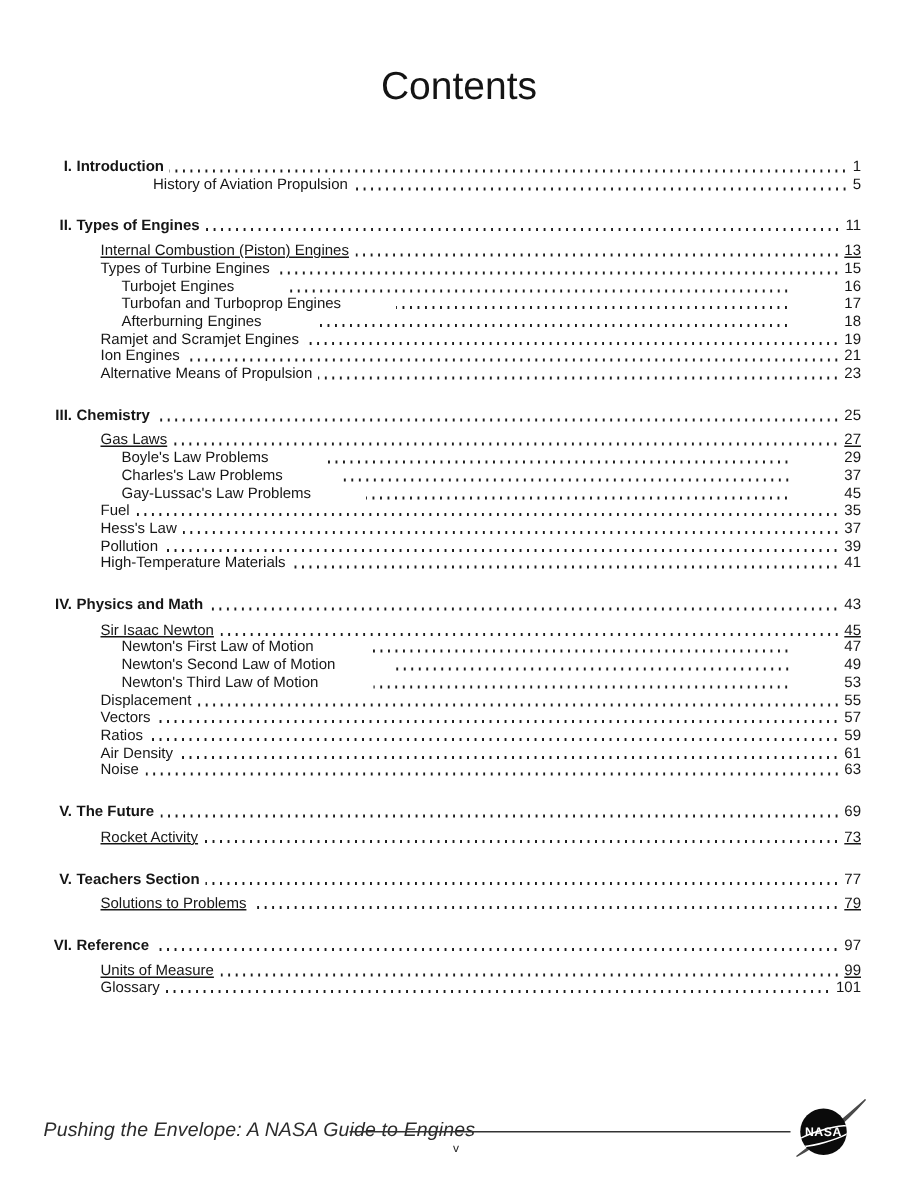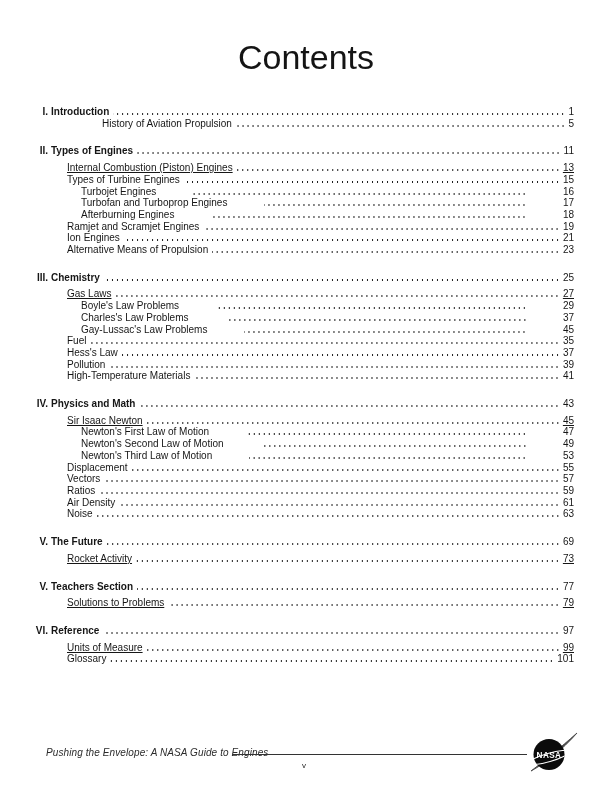--- a/index.html
+++ b/index.html
@@ -13,21 +13,21 @@
     width: 612px; height: 792px;
     background: #ffffff;
     overflow: hidden;
   }
 
   
   .doc-title {
     margin: 0;
     padding-top: 42px;
     text-align: center;
-    font-size: 34px;
+    font-size: 26px;
     line-height: 31px;
     font-weight: 400;
     color: #141414;
   }
 
   
   .toc {
     margin: 33px 38px 0 30px; 
   }
   .toc-row {
@@ -59,23 +59,23 @@
     background-image: radial-gradient(circle 0.85px at 2.5px 1px, #1c1c1c 99%, rgba(28,28,28,0) 100%);
     background-size: 5px 2px;
     background-repeat: repeat-x;
     background-position: right 0px bottom 2.7px;
   }
   .pg { flex: none; font-weight: 400; }
 
   
   .footer-title {
     position: absolute;
-    left: 46px; top: 748px;
+    left: 29px; top: 748px;
     font-style: italic;
-    font-size: 10px;
+    font-size: 13px;
     line-height: 10px;
     letter-spacing: 0.1px;
     color: #2b2b2b;
     white-space: nowrap;
   }
   .footer-rule {
     position: absolute;
     left: 233px; top: 753.5px;
     width: 294px; height: 0;
     border-top: 1.4px solid #333333;

